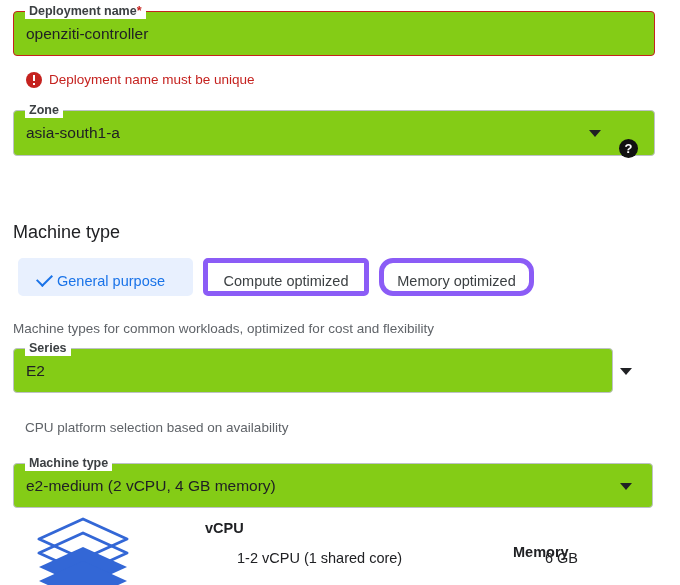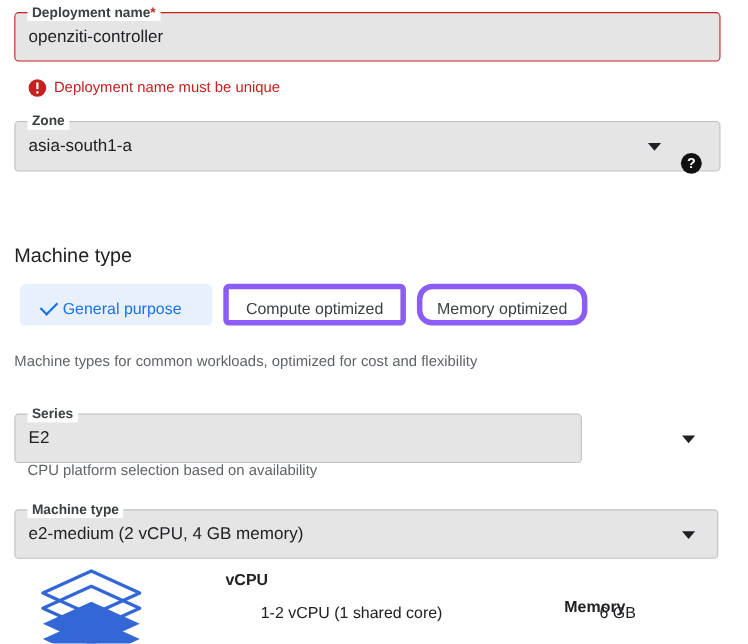--- a/index.html
+++ b/index.html
@@ -16,21 +16,21 @@
     color: #202124;
     -webkit-font-smoothing: antialiased;
   }
 
   
   .field {
     position: absolute;
     box-sizing: border-box;
     border: 1px solid #bdc1c6;
     border-radius: 4px;
-    background: #e5e5e5;
+    background: #84cc16;
   }
   .field.error { border-color: #c5221f; }
 
   .field-label {
     position: absolute;
     top: -8px;
     left: 11px;
     padding: 0 4px;
     background: #fff;
     font-size: 12.5px;
@@ -223,21 +223,21 @@
 <div class="chip" style="left:203px; top:258px; width:166px;">
   <span class="chip-label">Compute optimized</span>
 </div>
 
 <div class="chip" style="left:379px; top:258px; width:155px;border-radius:14px;">
   <span class="chip-label">Memory optimized</span>
 </div>
 
 <div class="helper-text" style="left:13px; top:320px;">Machine types for common workloads, optimized for cost and flexibility</div>
 
-<div class="field" style="left:13px; top:376px; width:516px; height:45px;">
+<div class="field" style="left:13px; top:348px; width:600px; height:45px;">
   <span class="field-label">Series</span>
   <span class="field-value">E2</span>
   <span class="caret" style="left:606px;"></span>
 </div>
 <div class="helper-text" style="left:25px; top:419px;">CPU platform selection based on availability</div>
 
 <div class="field" style="left:13px; top:463px; width:640px; height:45px;">
   <span class="field-label">Machine type</span>
   <span class="field-value">e2-medium (2 vCPU, 4 GB memory)</span>
   <span class="caret" style="left:606px;"></span>

